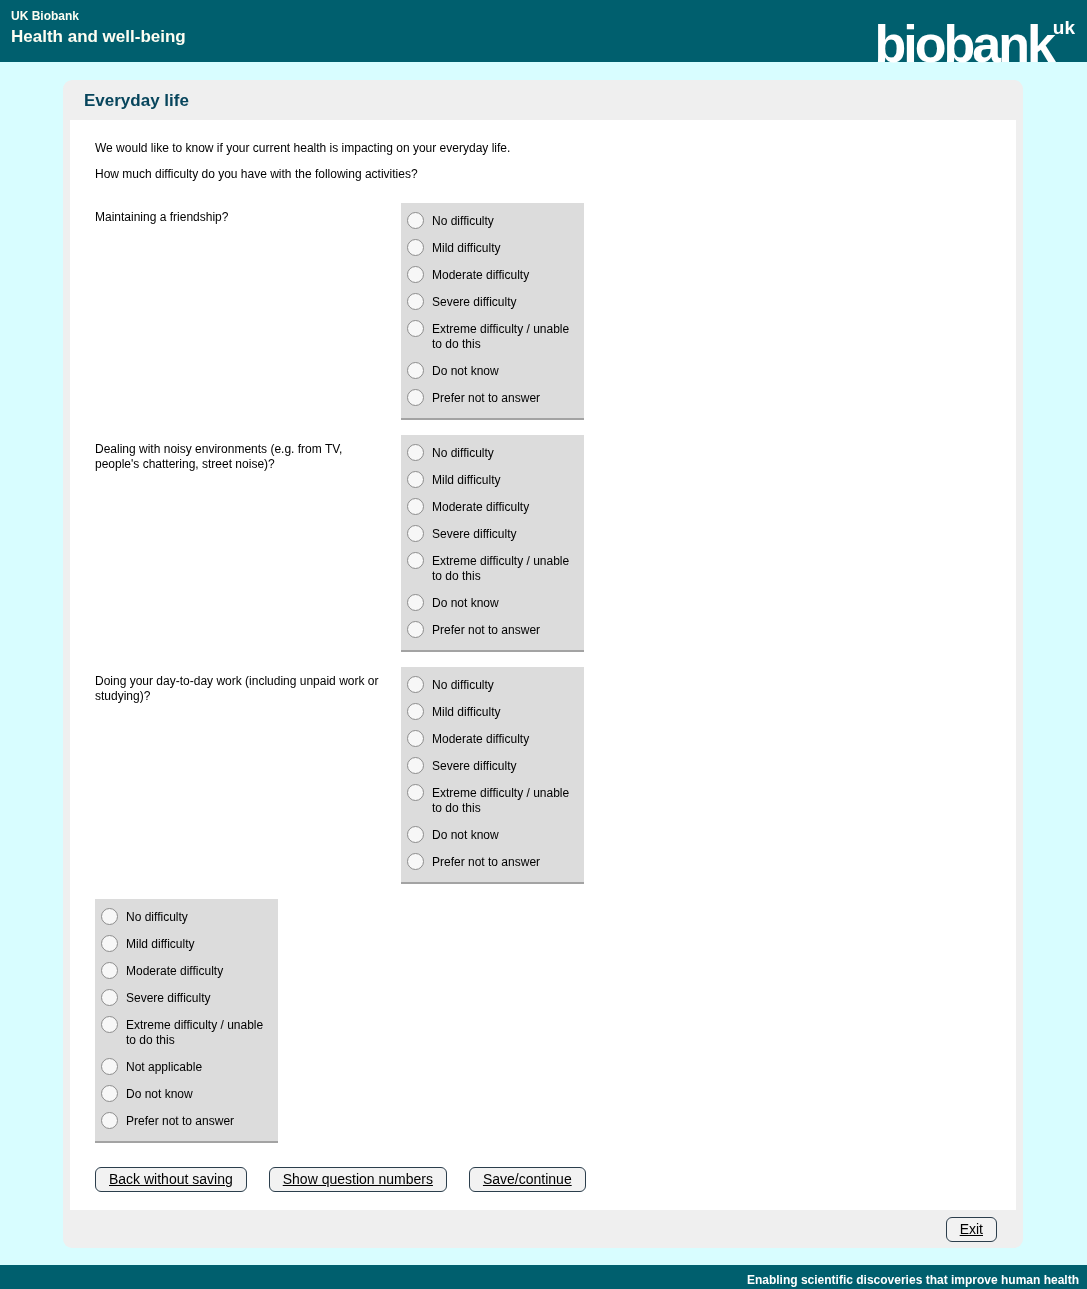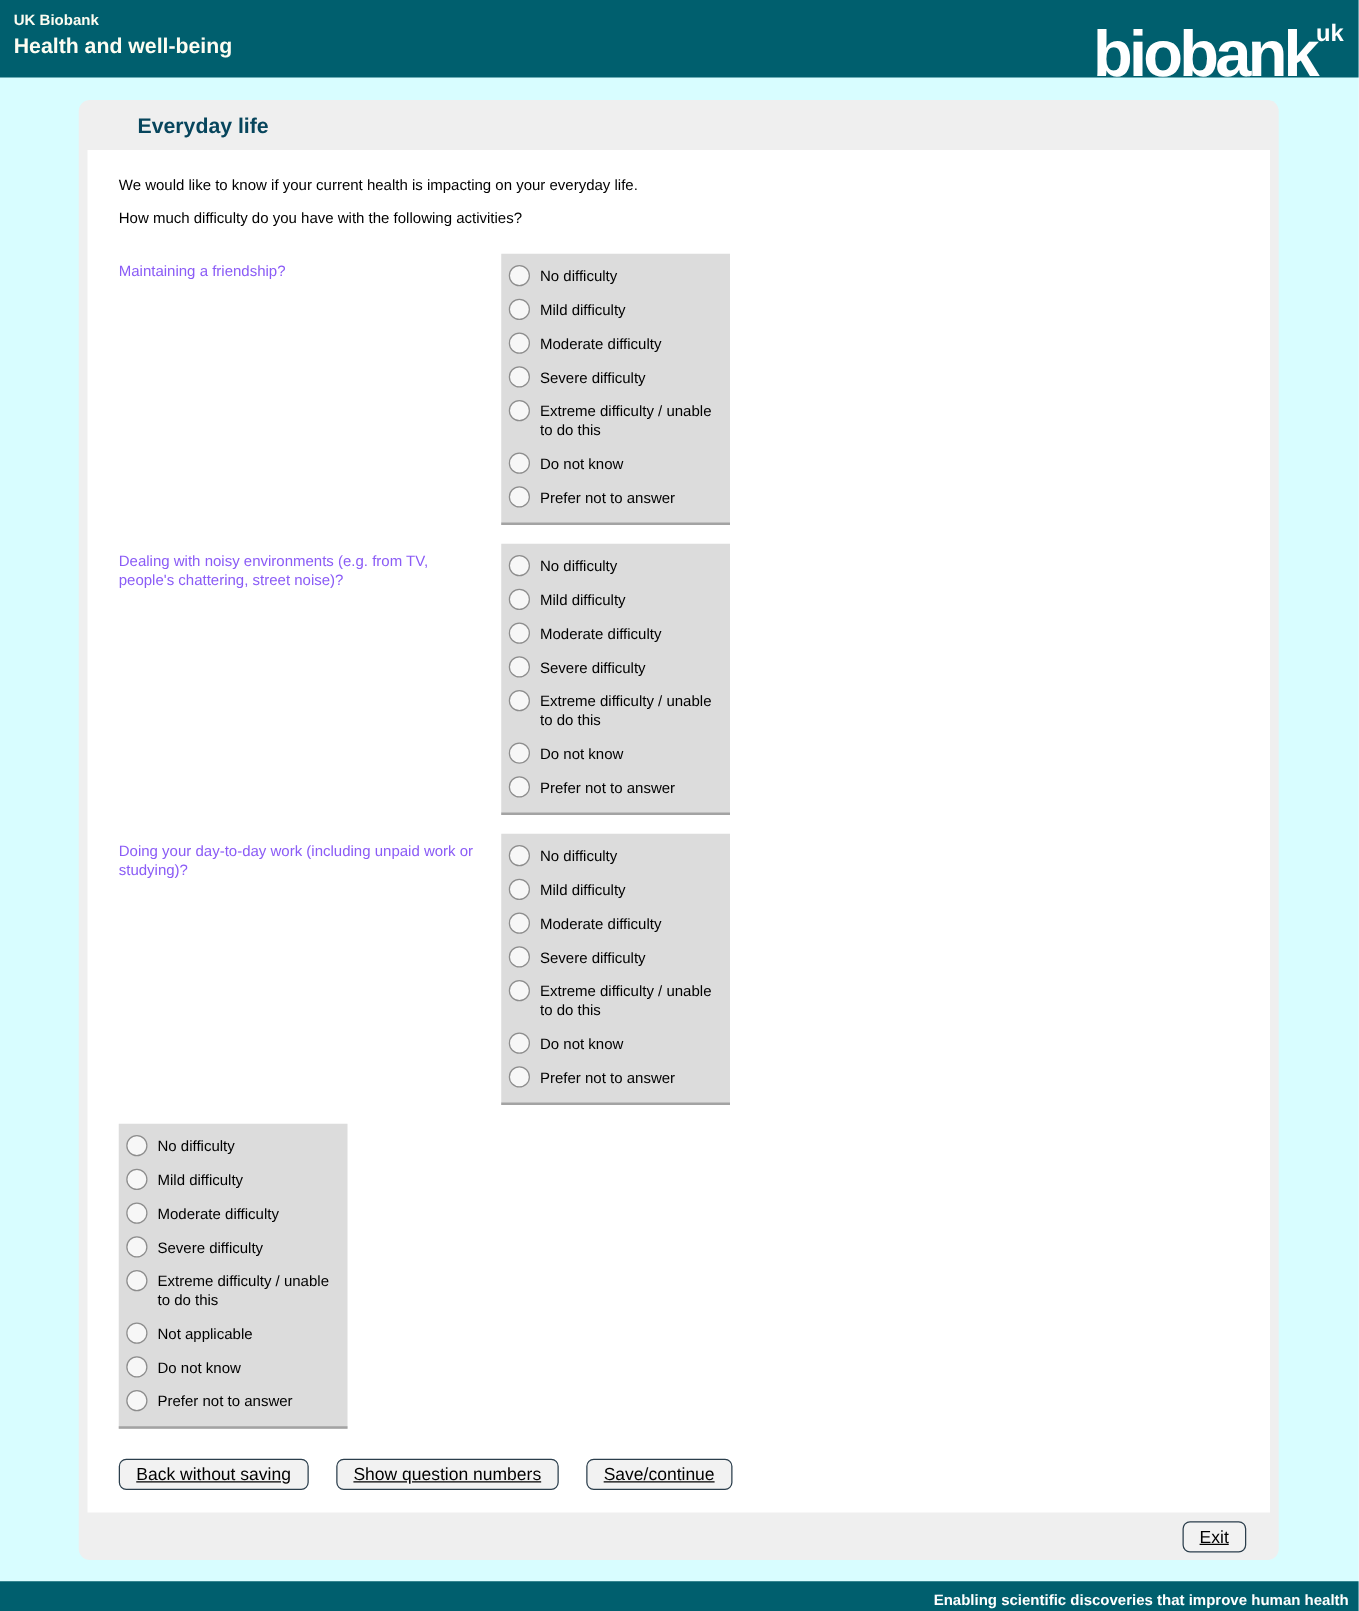--- a/index.html
+++ b/index.html
@@ -45,21 +45,21 @@
   }
 
   
   .container {
     width: 960px;
     margin: 18px 0 0 63px;
     background: #efefef;
     border-radius: 9px;
   }
   .page-title {
-    padding: 11px 0 9px 47px;
+    padding: 11px 0 9px 21px;
     font-size: 17px;
     font-weight: bold;
     color: #07455c;
   }
   .panel {
     background: #ffffff;
     margin: 0 7px;
     padding: 21px 28px 18px 12px;
     min-height: 1080px;
   }
@@ -71,21 +71,21 @@
   .questions { margin-top: 22px; }
   .question-row {
     display: flex;
     margin: 0 0 15px 13px;
   }
   .q-label {
     width: 306px;
     padding: 7px 14px 0 0;
     font-size: 12px;
     line-height: 15px;
-    color: #8b5cf6;
+    color: #000000;
   }
   .q-options {
     width: 183px;
     background: #dcdcdc;
     border-bottom: 2px solid #a3a3a3;
     padding: 9px 4px 2px 6px;
   }
   .option {
     display: flex;
     align-items: flex-start;

